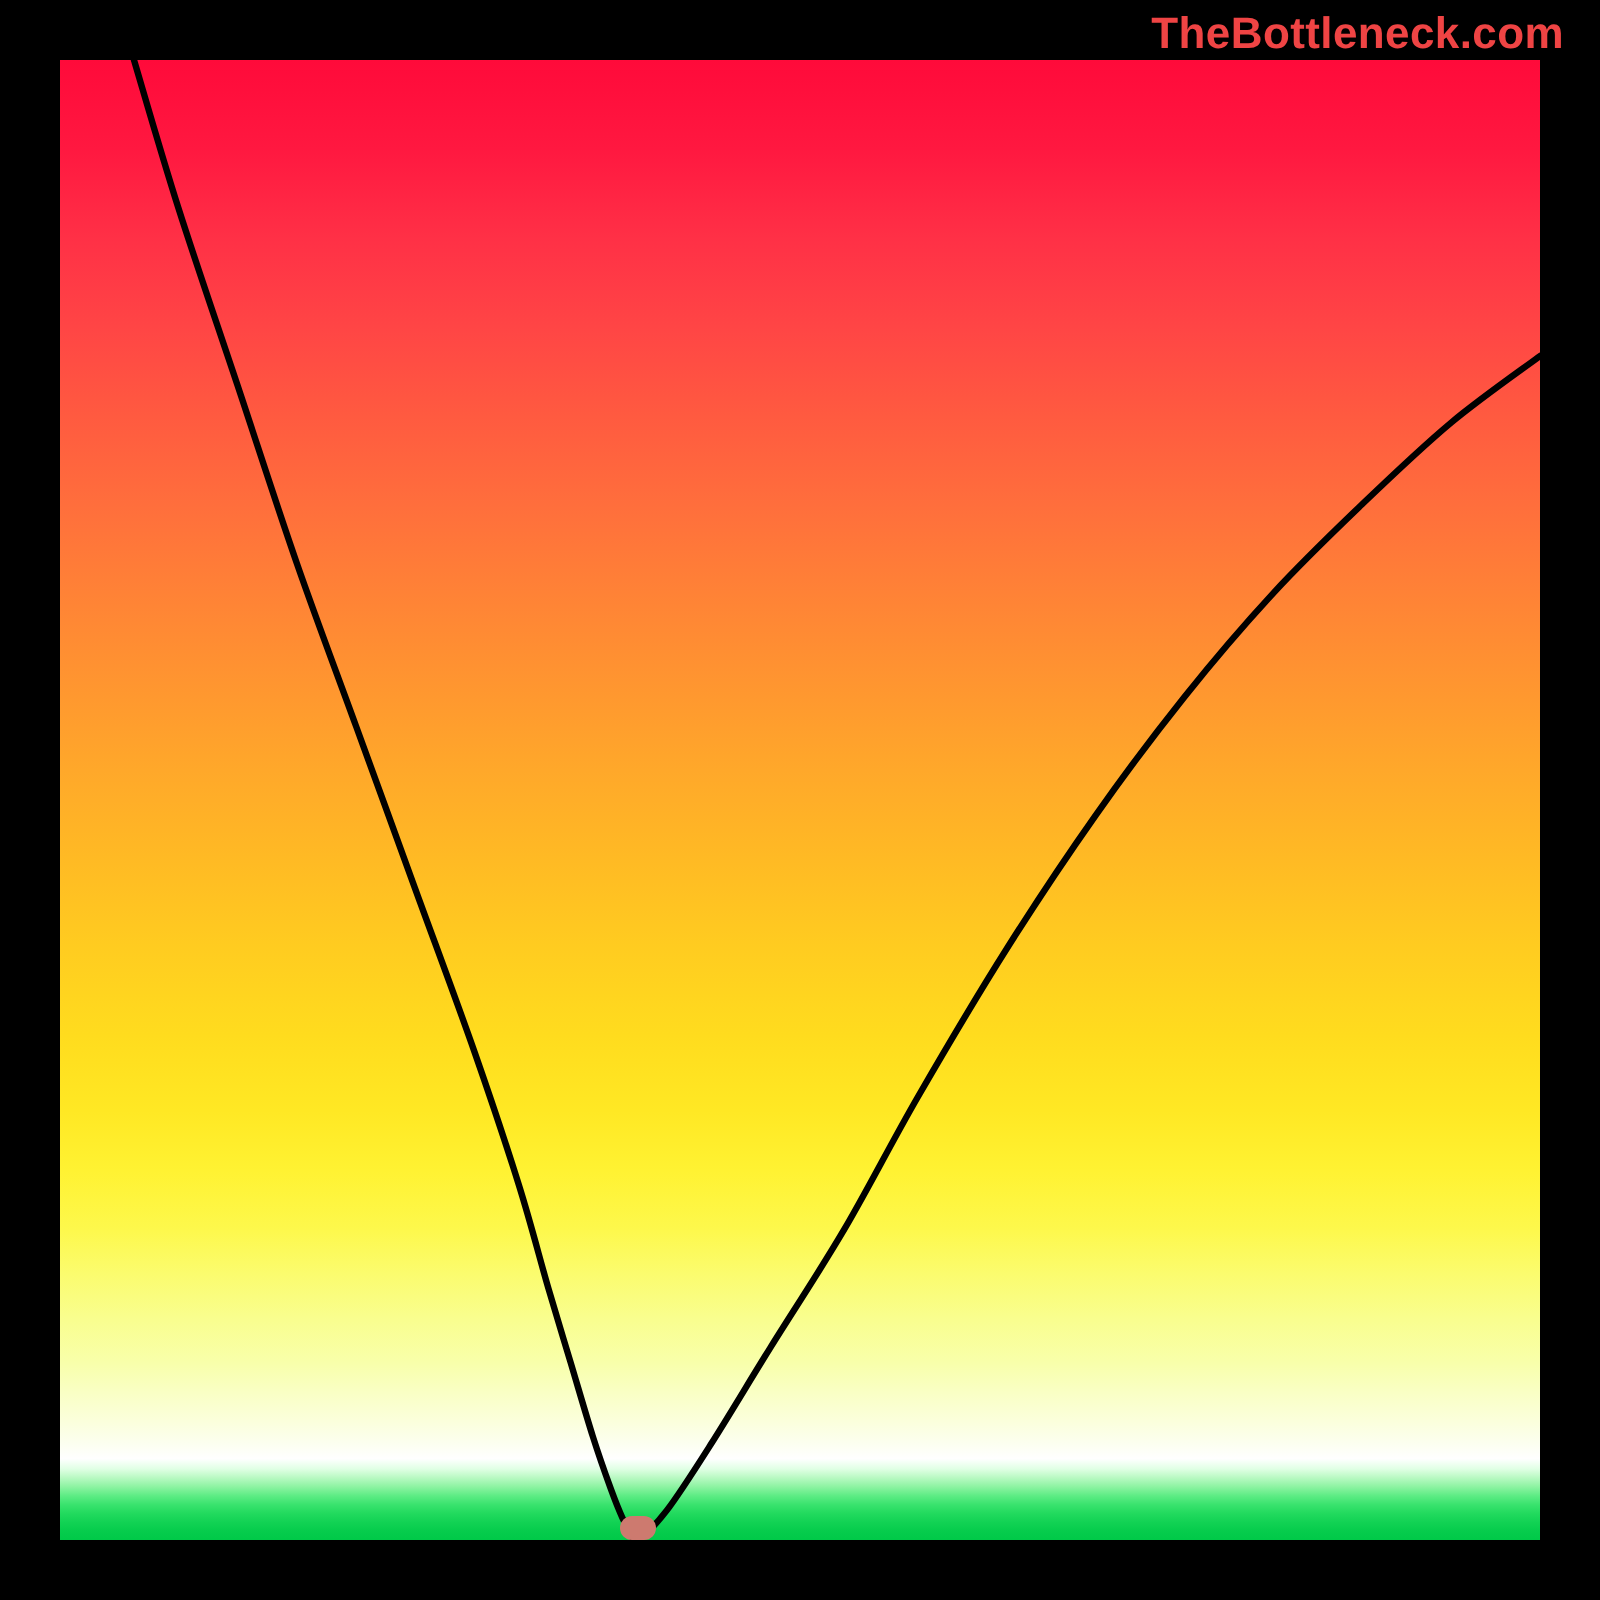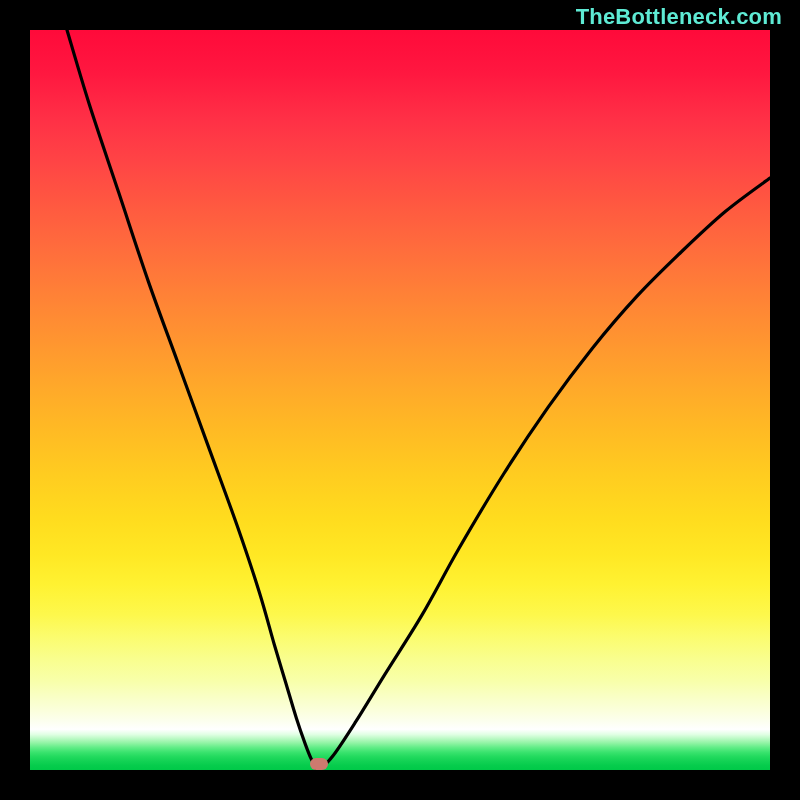--- a/index.html
+++ b/index.html
@@ -14,21 +14,21 @@
     width: 800px;
     height: 800px;
     background: #000;
     position: relative;
     box-sizing: border-box;
   }
   .watermark {
     position: absolute;
     top: 4px;
     right: 18px;
-    color: #5eead4;
+    color: #ef4444;
     font-size: 22px;
     font-weight: 600;
     letter-spacing: 0.2px;
     z-index: 30;
   }
   .plot-area {
     position: absolute;
     left: 30px;
     top: 30px;
     width: 740px;

